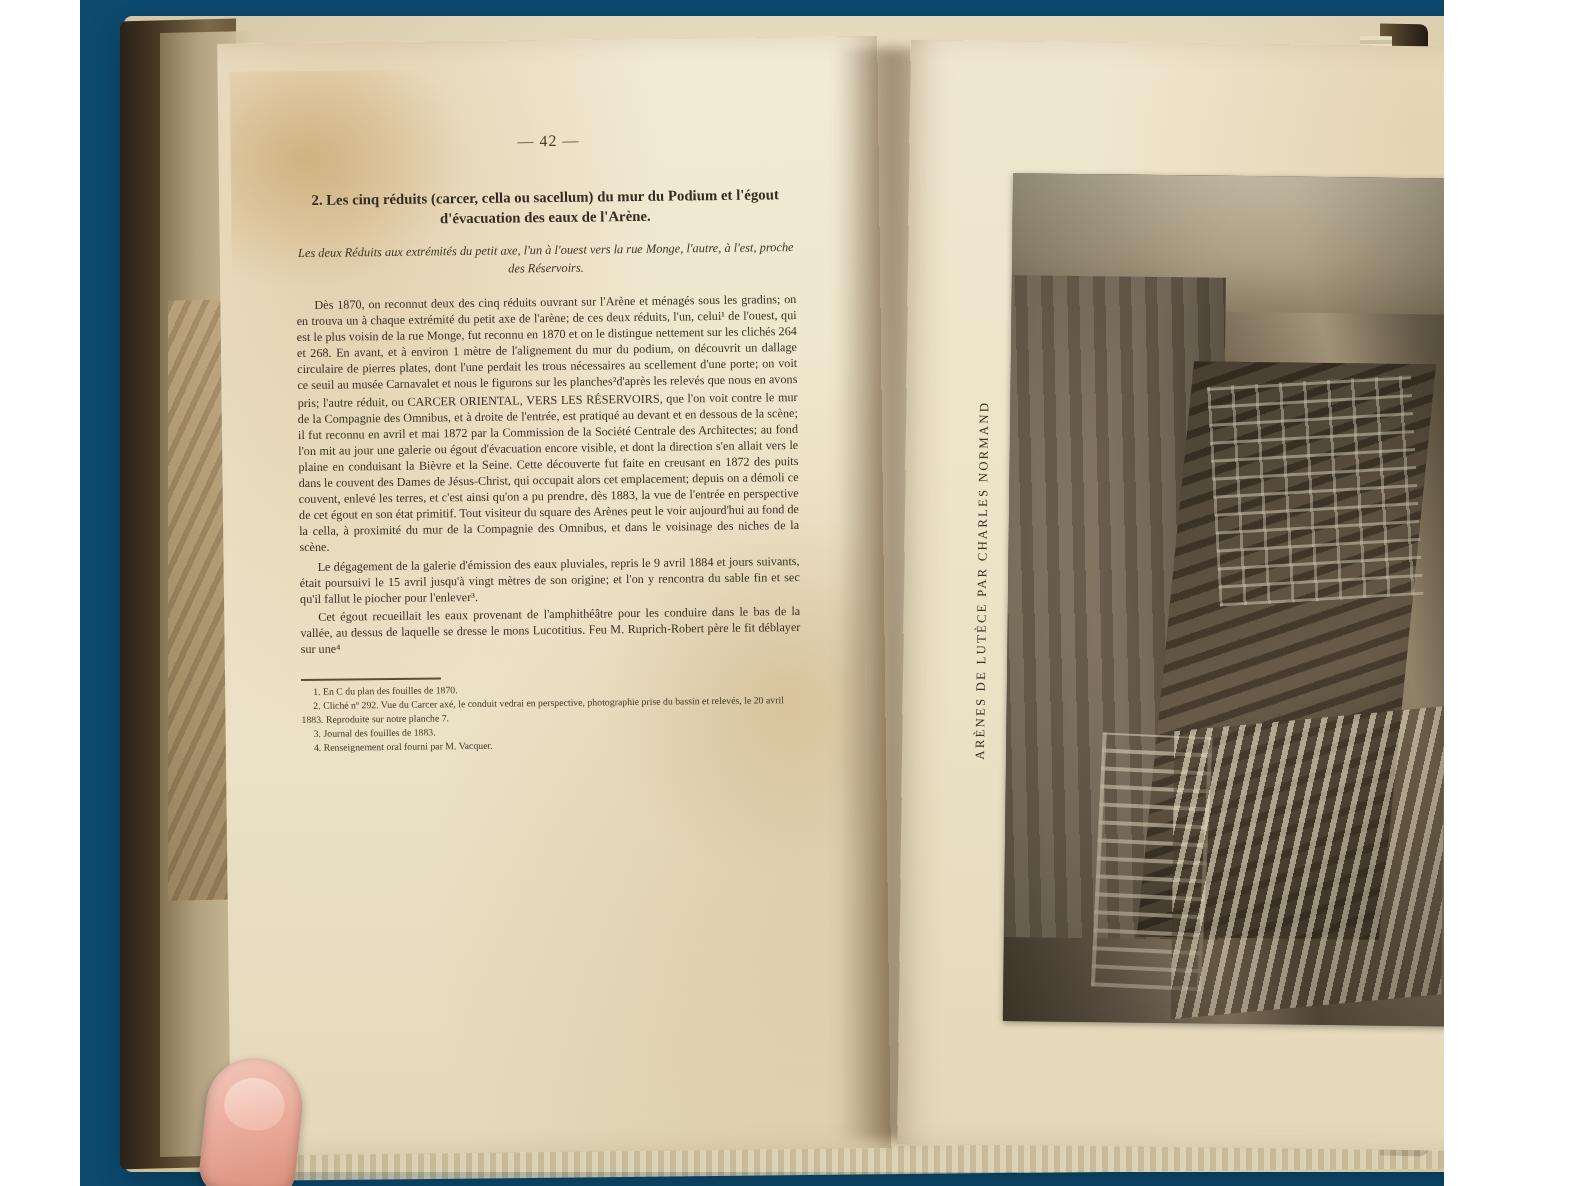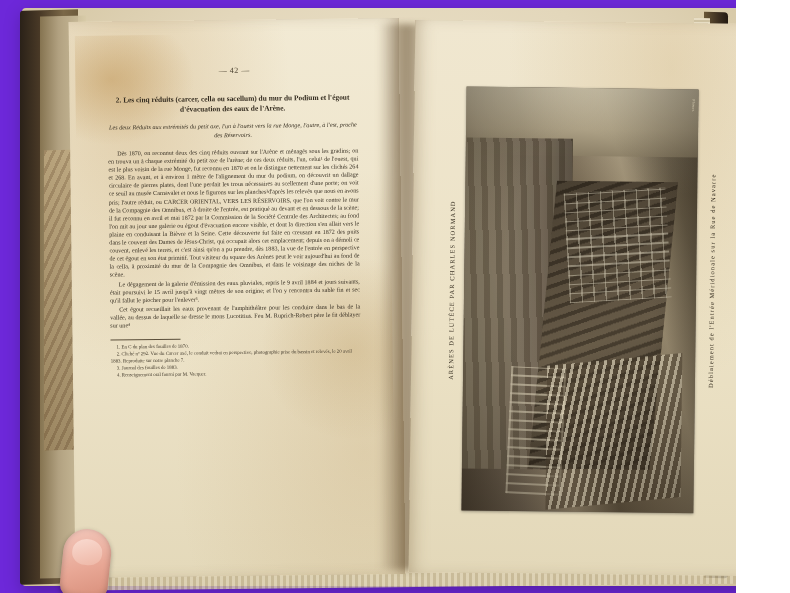--- a/index.html
+++ b/index.html
@@ -8,24 +8,25 @@
     background: #ffffff;
   }
   body {
     width: 790px;
     height: 593px;
     overflow: hidden;
     font-family: "Liberation Serif", serif;
   }
   #scene {
     position: relative;
-    width: 736px;
+    width: 682px;
     height: 593px;
-    background: #6d28d9;
+    background: #0c4a6e;
     overflow: hidden;
+    margin-left: 40px;
   }
 
   
   .book-shell {
     position: absolute;
     left: 22px;
     top: 8px;
     width: 756px;
     height: 578px;
     border-radius: 4px;

